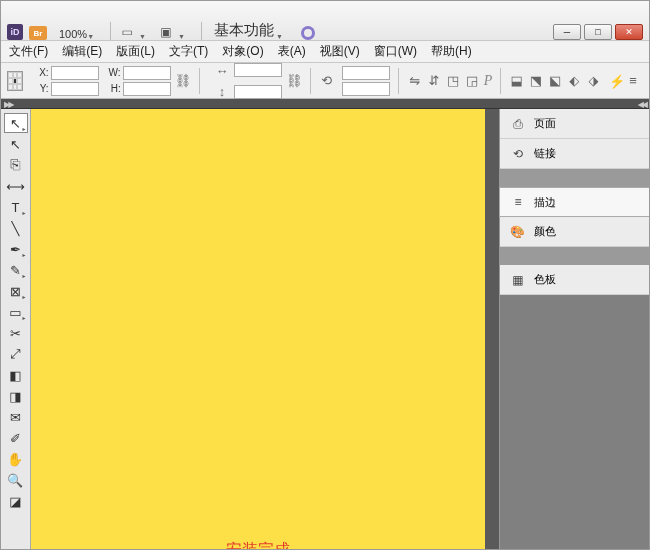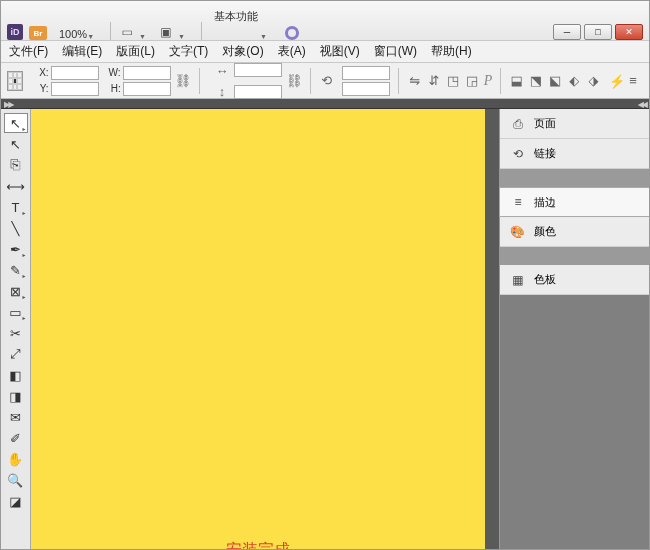--- a/index.html
+++ b/index.html
@@ -4,21 +4,21 @@
 <style>
 *{box-sizing:border-box;margin:0;padding:0;font-family:"Microsoft YaHei",SimSun,Arial,sans-serif;font-size:11px;user-select:none}
 body{background:#fff;width:650px;height:550px;overflow:hidden;position:relative;border:1px solid #999}
 .titlebar{height:40px;background:linear-gradient(#f7f7f7,#e8e8e8);display:flex;align-items:flex-end;padding:0 6px;border-bottom:1px solid #c8c8c8}
 .app-icon{width:16px;height:16px;background:#4b3a6b;color:#e0d4ff;font-weight:bold;font-size:9px;display:flex;align-items:center;justify-content:center;border-radius:2px;margin-right:6px}
 .br-badge{width:18px;height:14px;background:#e8983a;color:#fff;font-size:8px;font-weight:bold;display:flex;align-items:center;justify-content:center;border-radius:2px;margin-right:12px}
 .zoom-sel{font-size:11px;color:#333;}
 .dd-arrow{font-size:7px;color:#666;margin-right:10px}
 .tb-divider{width:1px;height:18px;background:#bbb;margin:0 6px}
 .tb-ico{width:20px;height:16px;display:flex;align-items:center;justify-content:center;color:#555;font-size:12px;margin-right:2px}
-.workspace-label{font-size:11px;color:#333;margin:0 2px 16px 6px}
+.workspace-label{font-size:15px;color:#333;margin:0 2px 0 6px}
 .spinner-o{width:14px;height:14px;border:3px solid #8a7acb;border-radius:50%;margin-left:8px}
 .winbtns{margin-left:auto;display:flex;gap:3px}
 .winbtn{width:28px;height:16px;border:1px solid #888;border-radius:2px;display:flex;align-items:center;justify-content:center;font-size:9px;background:linear-gradient(#fafafa,#ddd)}
 .winbtn.close{background:linear-gradient(#e98a7d,#cf4a32);color:#fff;border-color:#a03020}
 .menubar{height:22px;background:#f2f2f2;display:flex;align-items:center;padding:0 8px;gap:14px;border-bottom:1px solid #c8c8c8}
 .menubar span{font-size:12px;color:#222}
 .controlbar{height:36px;background:#f0f0f0;border-bottom:1px solid #b8b8b8;display:flex;align-items:center;padding:0 6px;gap:4px}
 .xy-block{display:flex;flex-direction:column;gap:2px;margin-left:4px}
 .xy-row{display:flex;align-items:center;gap:2px}
 .xy-lbl{font-size:10px;color:#333;width:14px;text-align:right}

